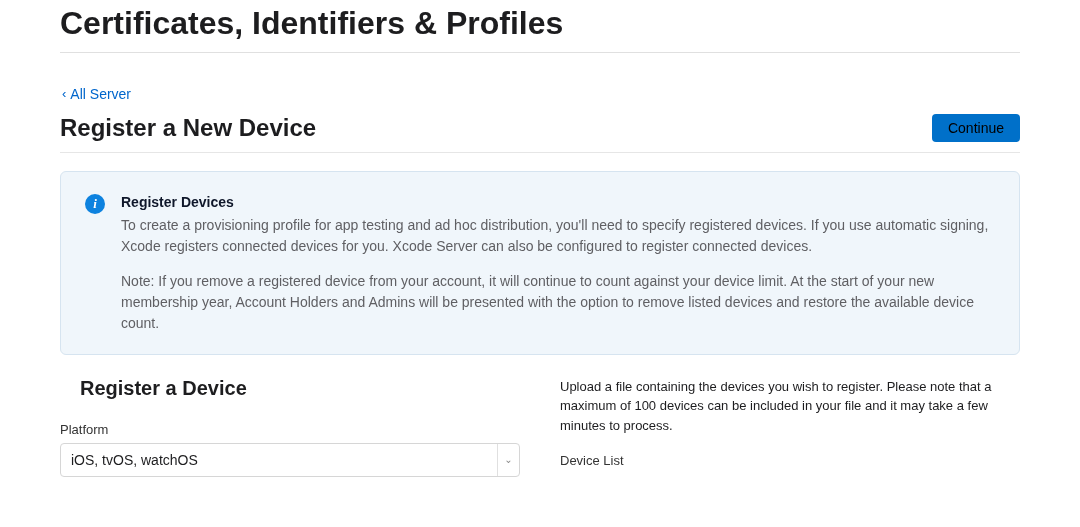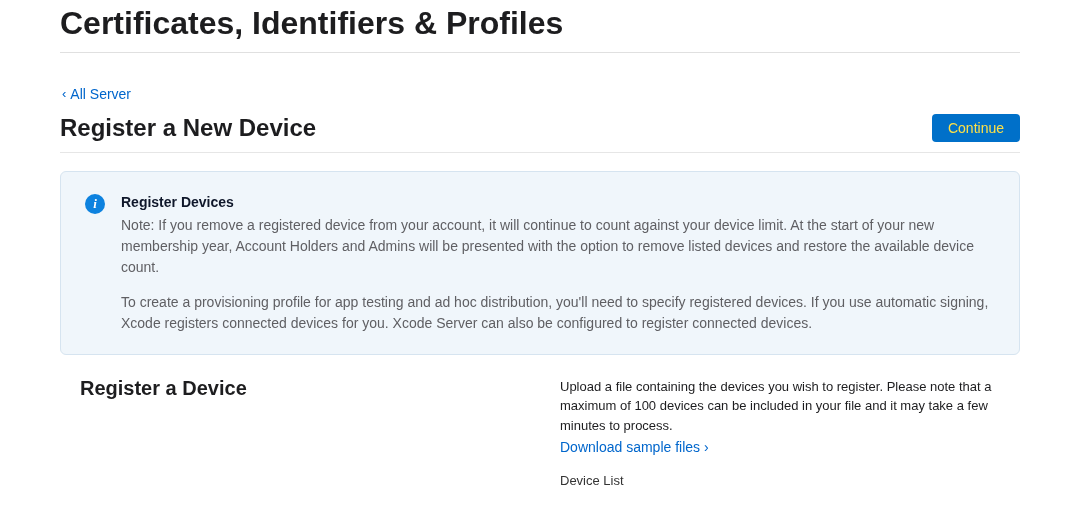--- a/index.html
+++ b/index.html
@@ -39,21 +39,21 @@
       align-items: center;
       padding-bottom: 10px;
       border-bottom: 1px solid #e6e6e6;
     }
     .subtitle {
       font-size: 24px;
       font-weight: 700;
     }
     .btn-primary {
       background: #0070c9;
-      color: #fde047;
+      color: #000000;
       border: none;
       border-radius: 4px;
       padding: 6px 16px;
       font-size: 14px;
       font-weight: 500;
       cursor: pointer;
     }
     .info-box {
       background: #f0f6fb;
       border: 1px solid #d6e4f0;
@@ -147,35 +147,41 @@
 
     <div class="header-row">
       <h2 class="subtitle">Register a New Device</h2>
       <button class="btn-primary">Continue</button>
     </div>
 
     <div class="info-box">
       <div class="info-icon">i</div>
       <div class="info-content">
         <div class="info-title">Register Devices</div>
+        <p class="info-para">To create a provisioning profile for app testing and ad hoc distribution, you'll need to specify registered devices. If you use automatic signing, Xcode registers connected devices for you. Xcode Server can also be configured to register connected devices.</p>
         <p class="info-para">Note: If you remove a registered device from your account, it will continue to count against your device limit. At the start of your new membership year, Account Holders and Admins will be presented with the option to remove listed devices and restore the available device count.</p>
-        <p class="info-para">To create a provisioning profile for app testing and ad hoc distribution, you'll need to specify registered devices. If you use automatic signing, Xcode registers connected devices for you. Xcode Server can also be configured to register connected devices.</p>
       </div>
     </div>
 
     <div class="two-col">
       <div class="col">
         <h3 class="col-title">Register a Device</h3>
 
+        <div class="field">
+          <div class="field-label">Platform</div>
+          <div class="select-wrap">
+            <div class="select">iOS, tvOS, watchOS</div>
+            <div class="select-caret">⌄</div>
+          </div>
+        </div>
 
       </div>
 
       <div class="col">
         <p class="col-desc">Upload a file containing the devices you wish to register. Please note that a maximum of 100 devices can be included in your file and it may take a few minutes to process.</p>
-        <a class="link">Download sample files ›</a>
 
         <div class="field" style="margin-top:18px">
           <div class="field-label">Device List</div>
 
         </div>
       </div>
     </div>
   </div>
 </div>
 

